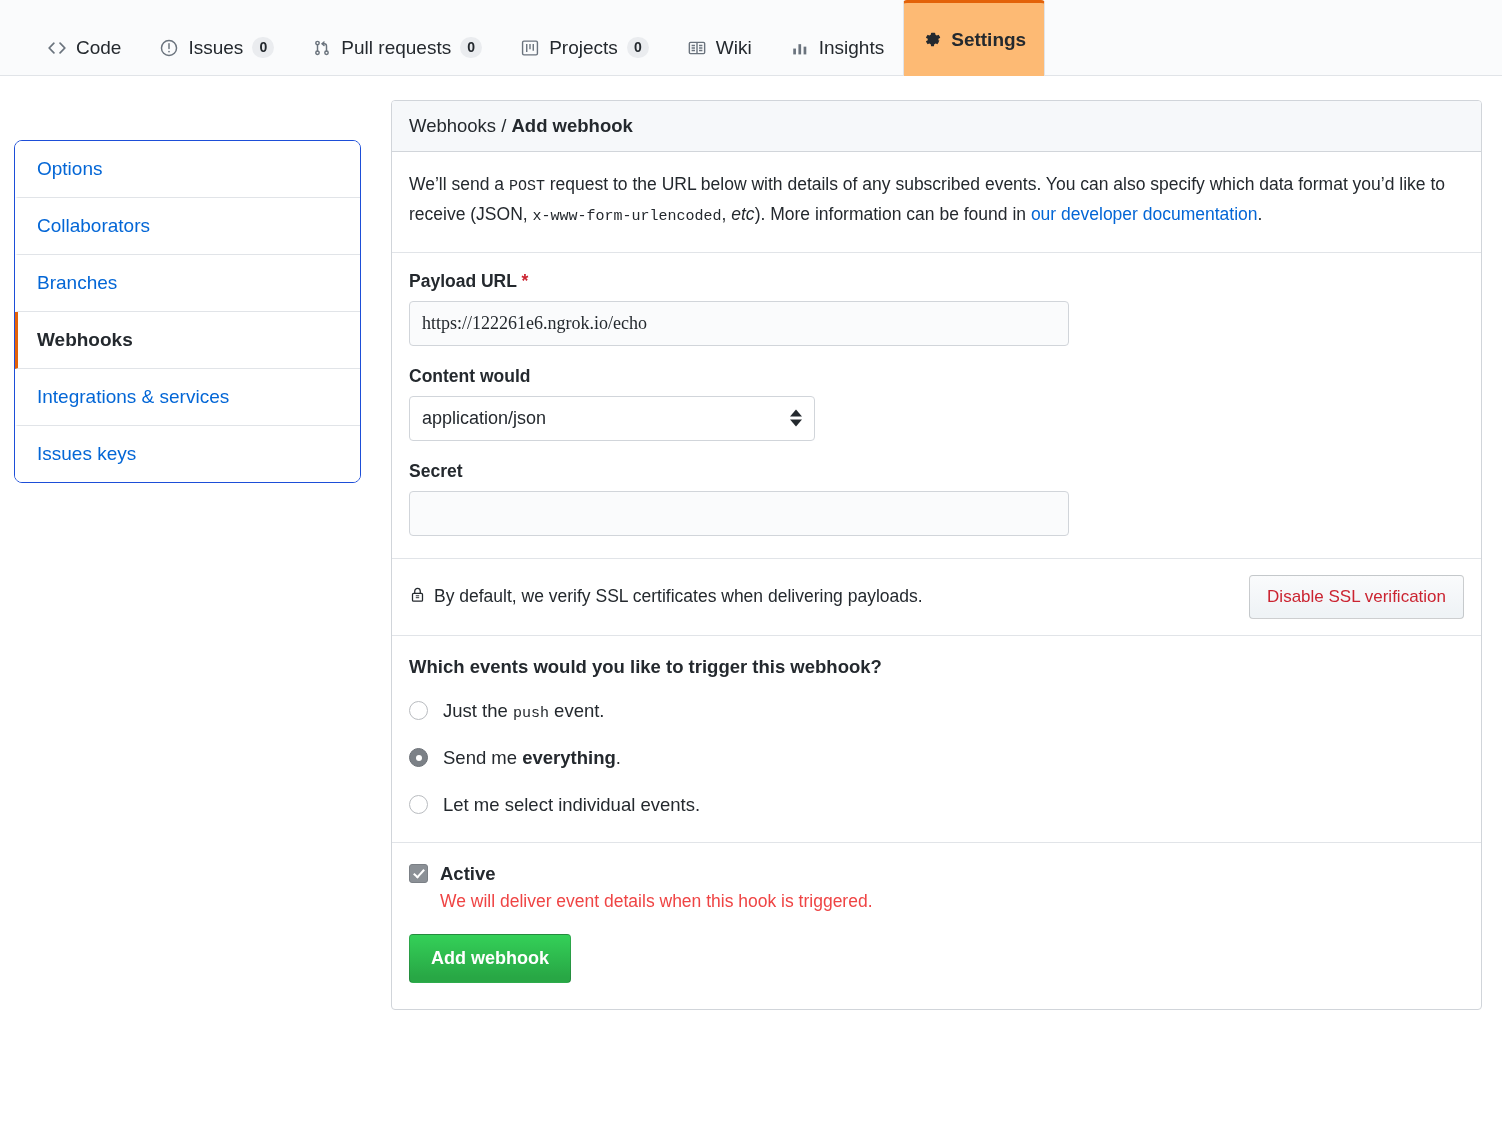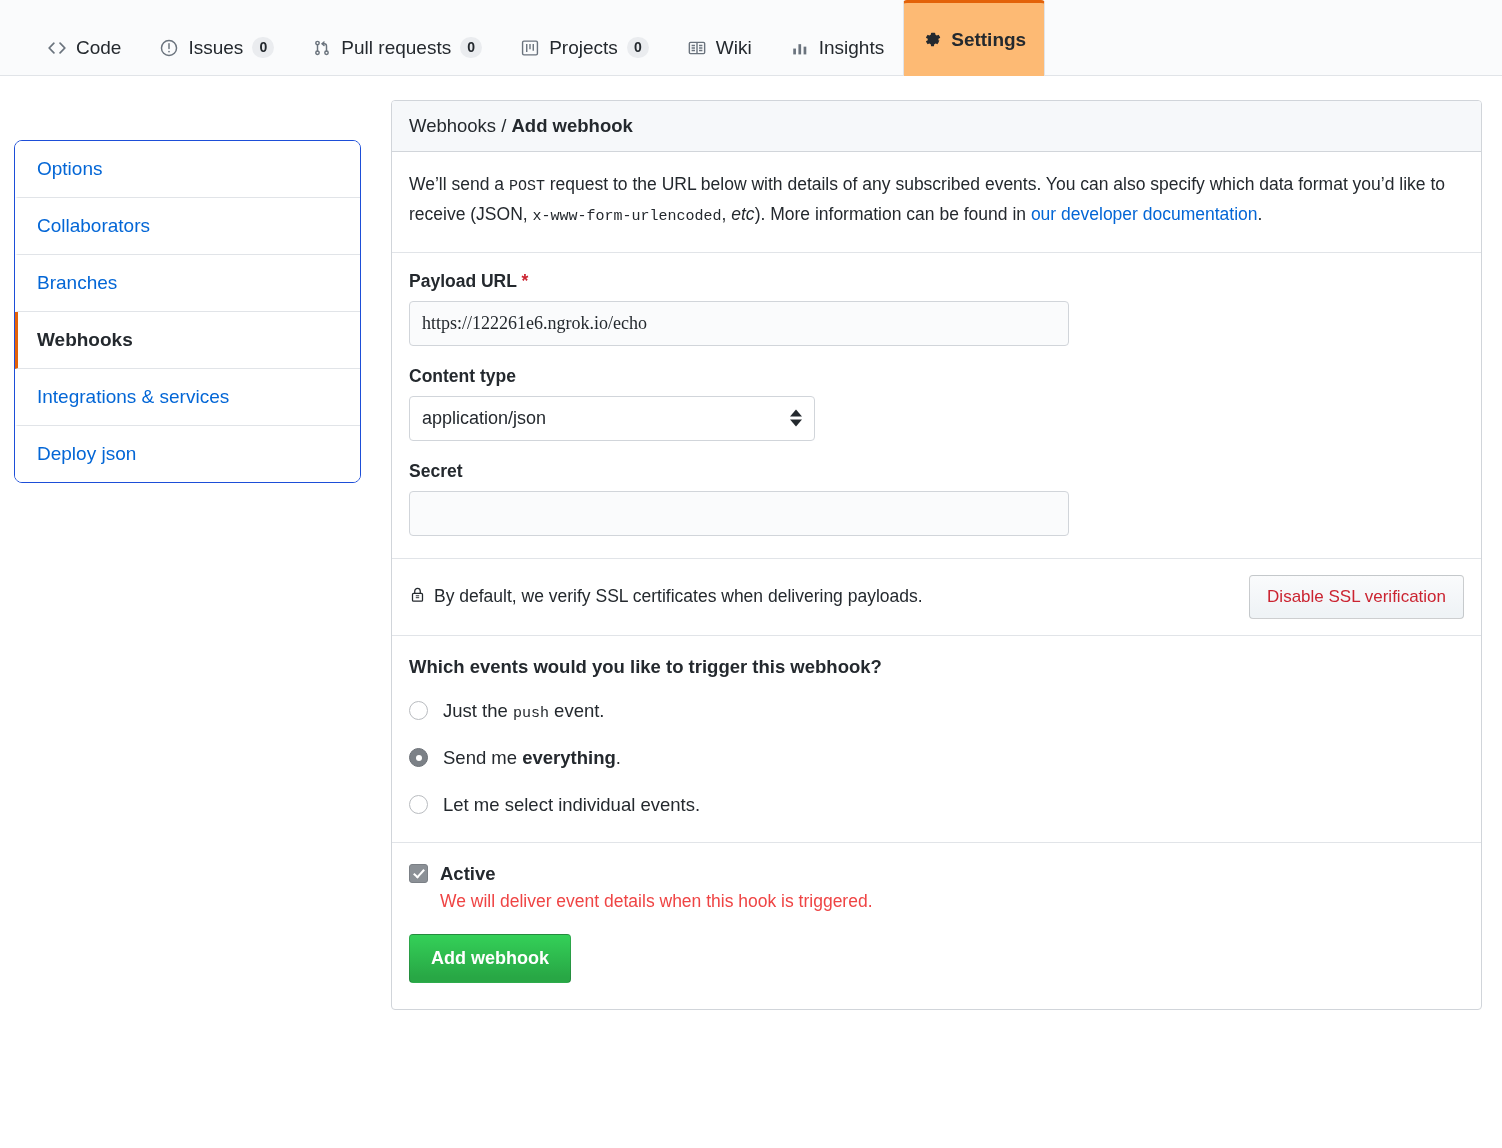--- a/index.html
+++ b/index.html
@@ -407,21 +407,21 @@
 </div>
 
 <div class="page">
 
   <nav class="sidebar">
     <div class="side-item">Options</div>
     <div class="side-item">Collaborators</div>
     <div class="side-item">Branches</div>
     <div class="side-item active">Webhooks</div>
     <div class="side-item">Integrations &amp; services</div>
-    <div class="side-item">Deploy json</div>
+    <div class="side-item">Issues keys</div>
   </nav>
 
   <section class="main">
 
     <div class="panel-head">
       <span>Webhooks</span>
       <span>/</span>
       <b>Add webhook</b>
     </div>
 
@@ -435,21 +435,21 @@
 
       <div class="field">
         <label class="flabel">
           <span>Payload URL</span>
           <span class="req">*</span>
         </label>
         <input class="text-input" type="text" value="https://122261e6.ngrok.io/echo" style="">
       </div>
 
       <div class="field">
-        <label class="flabel">Content type</label>
+        <label class="flabel">Content would</label>
         <div class="select-wrap">
           <div class="select-box">application/json</div>
           <span class="select-arrows">
               <i class="up"></i>
               <i class="down"></i>
             </span>
         </div>
       </div>
 
       <div class="field">

